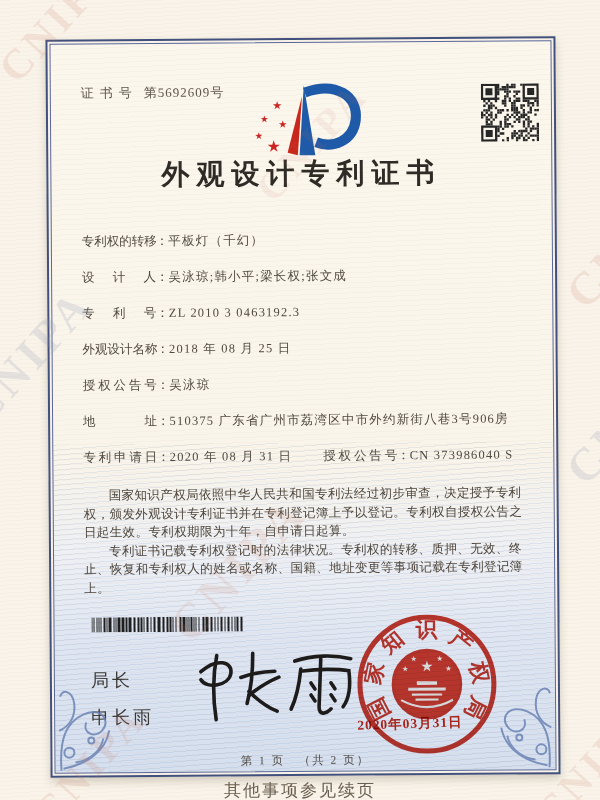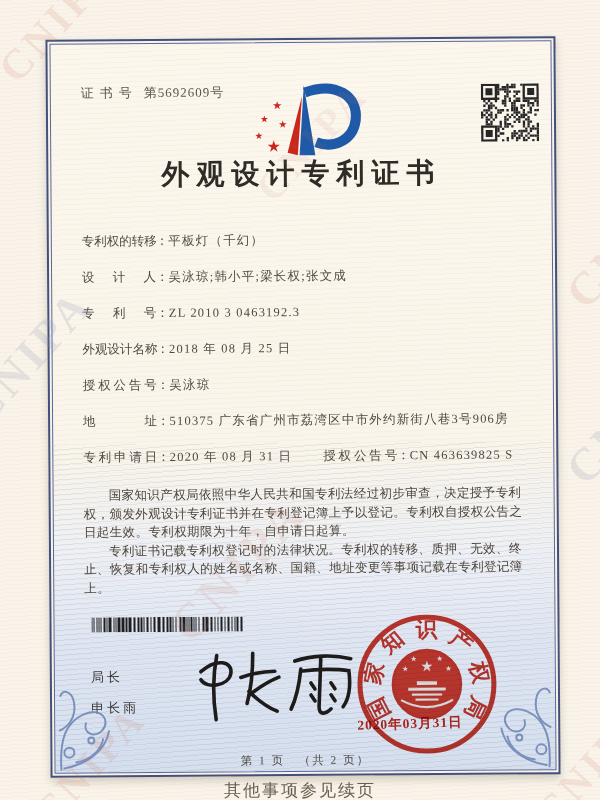--- a/index.html
+++ b/index.html
@@ -47,21 +47,21 @@
   .row .lbl{display:inline-block;width:74px;text-align:justify;text-align-last:justify;
     vertical-align:top;}
   .row .val{letter-spacing:1.2px;}
   .row.two{display:flex;justify-content:space-between;padding-right:14px;}
   
   .paras{margin-top:16px;line-height:18.5px;letter-spacing:.4px;color:#4e463c;
     white-space:normal;}
   .paras p{margin:0;text-indent:2em;}
   
   .barcode{position:absolute;left:37px;top:573px;width:154px;height:15px;z-index:3;}
-  .director{position:absolute;left:36px;top:624px;z-index:3;font-size:13px;
+  .director{position:absolute;left:36px;top:624px;z-index:3;font-size:18px;
     color:#3c3935;letter-spacing:3px;}
   .director div{margin-bottom:13px;}
   .signature{position:absolute;left:128px;top:602px;width:180px;height:80px;z-index:4;}
   .seal{position:absolute;left:300px;top:570px;width:144px;height:144px;z-index:6;
     opacity:.92;mix-blend-mode:multiply;}
   .seal-date{position:absolute;left:302px;top:672px;width:160px;z-index:7;
     color:#c8281c;font-weight:700;font-size:13.5px;letter-spacing:1px;
     transform:rotate(-1.5deg);mix-blend-mode:multiply;}
   .page-info{position:absolute;left:0;right:0;top:710px;text-align:center;
     font-size:11.5px;color:#4e4a44;letter-spacing:2px;z-index:3;}
@@ -353,21 +353,21 @@
           <span class="lbl">授权公告号</span><span>：</span><span class="val">吴泳琼</span>
         </div>
         <div class="row">
           <span class="lbl">地址</span><span>：</span><span class="val">510375 广东省广州市荔湾区中市外约新街八巷3号906房</span>
         </div>
         <div class="row two">
           <span>
             <span class="lbl">专利申请日</span><span>：</span><span class="val">2020 年 08 月 31 日</span>
           </span>
           <span>
-            <span class="lbl">授权公告号</span><span>：</span><span class="val">CN 463639825 S</span>
+            <span class="lbl">授权公告号</span><span>：</span><span class="val">CN 373986040 S</span>
           </span>
         </div>
 
         <div class="paras">
           <p>国家知识产权局依照中华人民共和国专利法经过初步审查，决定授予专利权，颁发外观设计专利证书并在专利登记簿上予以登记。专利权自授权公告之日起生效。专利权期限为十年，自申请日起算。</p>
           <p>专利证书记载专利权登记时的法律状况。专利权的转移、质押、无效、终止、恢复和专利权人的姓名或名称、国籍、地址变更等事项记载在专利登记簿上。</p>
         </div>
       </div>
 
       <div class="barcode">

